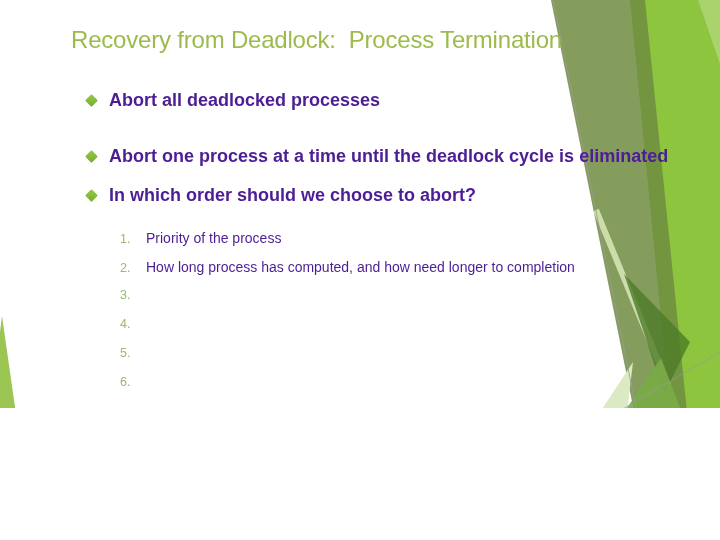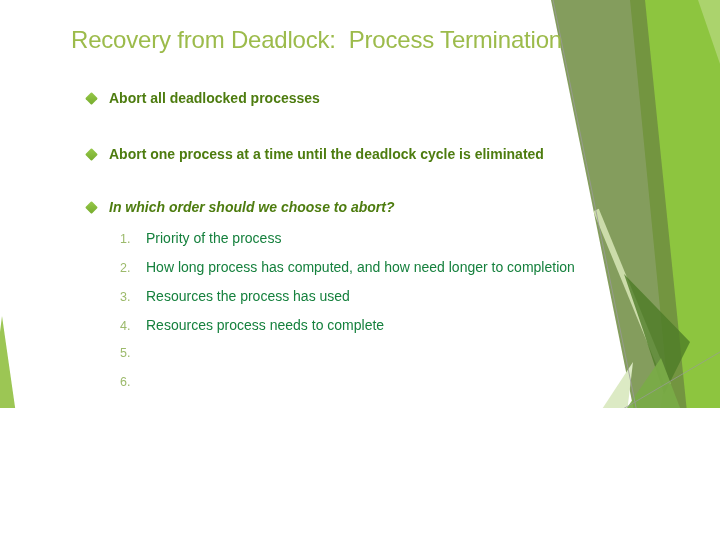--- a/index.html
+++ b/index.html
@@ -33,28 +33,28 @@
     letter-spacing: -0.2px;
     color: #9cbb4b;
     white-space: pre;
   }
   .bullet-item {
     position: absolute;
     left: 87px;
     display: flex;
     align-items: center;
     gap: 13px;
-    font-size: 14px;
+    font-size: 18px;
     font-weight: bold;
-    color: #4d7c0f;
+    color: #4c1d95;
     white-space: pre;
   }
   .bullet-item.b1 { top: 90px; }
   .bullet-item.b2 { top: 146px; }
-  .bullet-item.b3 { top: 199px; font-style: italic; }
+  .bullet-item.b3 { top: 185px; }
   .diamond {
     width: 9px;
     height: 9px;
     flex: 0 0 9px;
     transform: rotate(45deg);
     background: linear-gradient(135deg, #97c94a 0%, #76ac2d 100%);
     border-radius: 1px;
   }
   .criteria {
     position: absolute;
@@ -72,21 +72,21 @@
   }
   .criteria-num {
     width: 17px;
     font-size: 12.5px;
     color: #9cba6b;
     flex: 0 0 17px;
   }
   .criteria-text {
     margin-left: 9px;
     font-size: 14px;
-    color: #15803d;
+    color: #4c1d95;
   }
 </style>
 </head>
 <body>
 
 <div class="slide">
 
   <svg class="bg-decor" width="720" height="540" viewBox="0 0 720 540">
     <g>
       <polygon points="2,316 0,332 0,540 34,540" fill="#9cc654"></polygon>
@@ -124,25 +124,23 @@
       <div class="criteria-row">
         <span class="criteria-num">1.</span>
         <span class="criteria-text">Priority of the process</span>
       </div>
       <div class="criteria-row">
         <span class="criteria-num">2.</span>
         <span class="criteria-text">How long process has computed, and how need longer to completion</span>
       </div>
       <div class="criteria-row">
         <span class="criteria-num">3.</span>
-        <span class="criteria-text">Resources the process has used</span>
       </div>
       <div class="criteria-row">
         <span class="criteria-num">4.</span>
-        <span class="criteria-text">Resources process needs to complete</span>
       </div>
       <div class="criteria-row">
         <span class="criteria-num">5.</span>
       </div>
       <div class="criteria-row">
         <span class="criteria-num">6.</span>
       </div>
     </div>
 
   </div>

